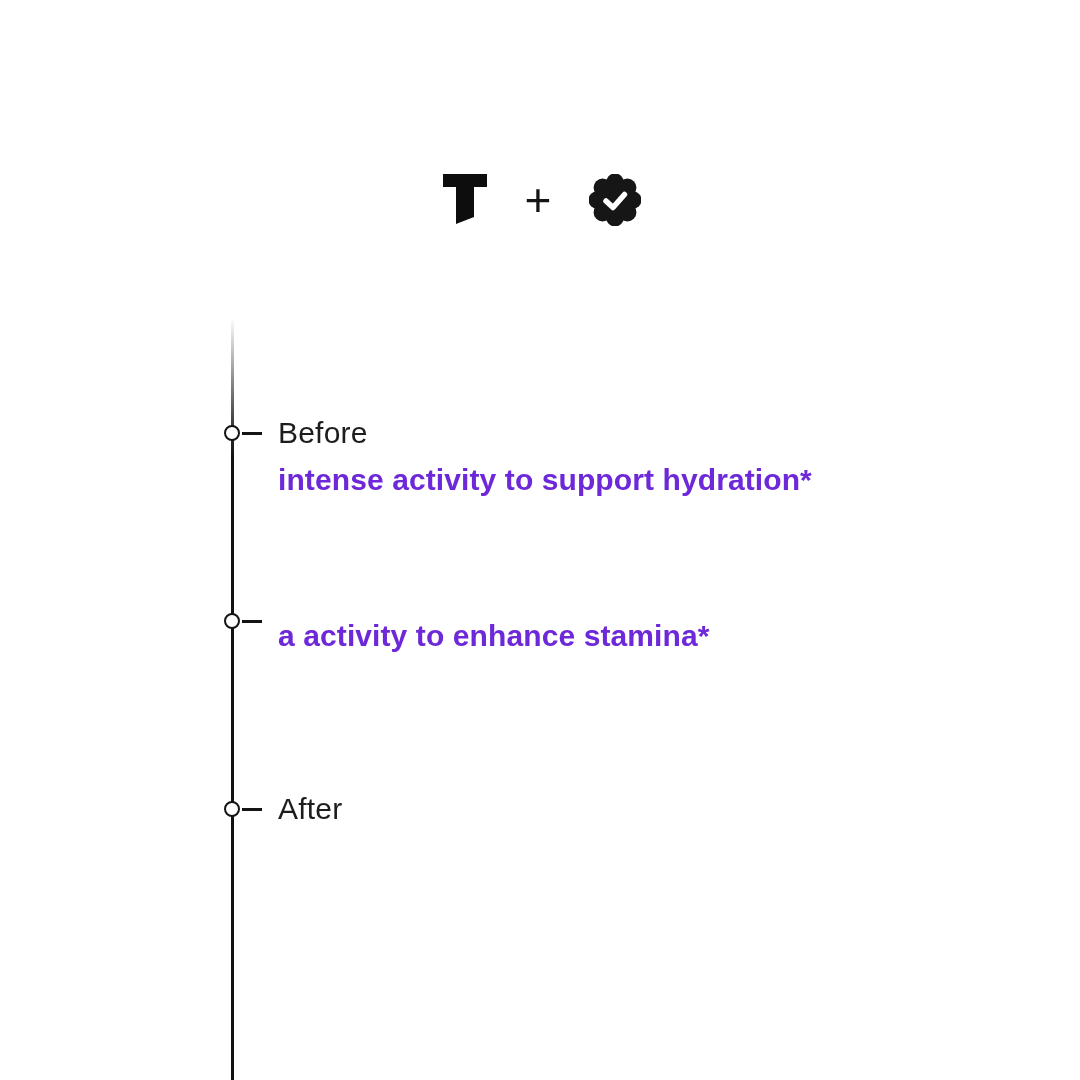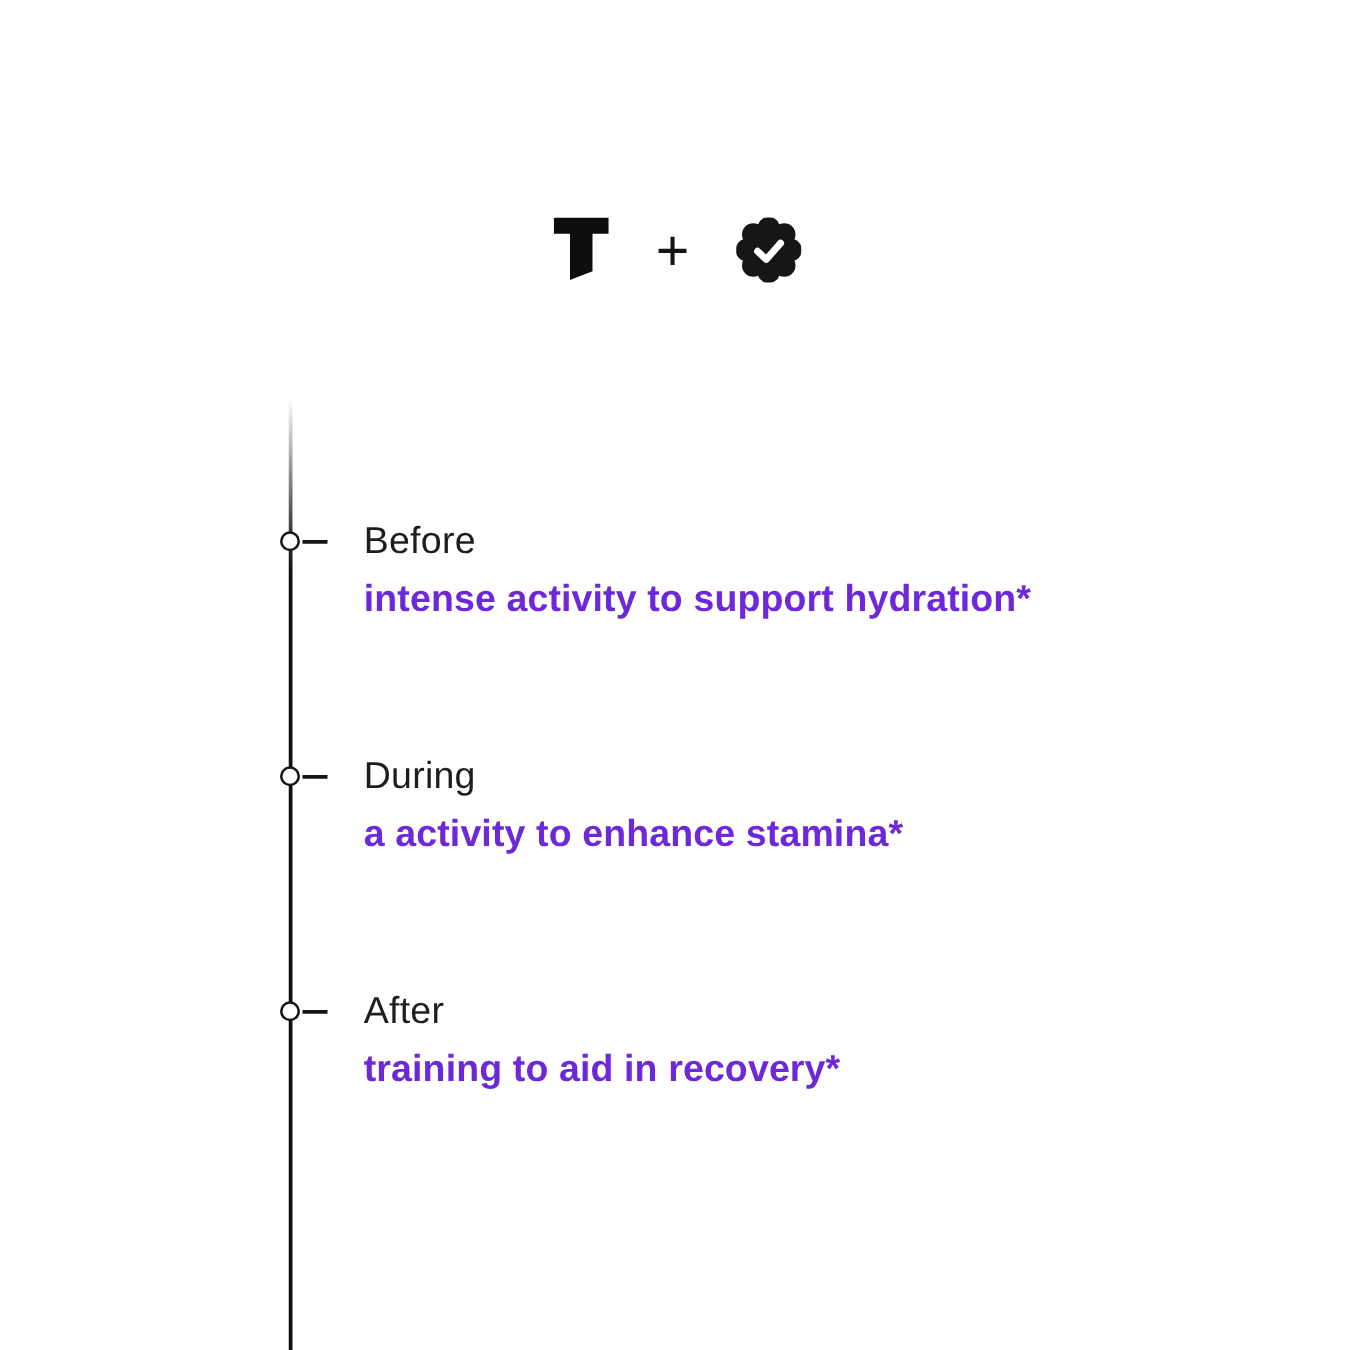--- a/index.html
+++ b/index.html
@@ -69,21 +69,21 @@
   .node-tick {
     position: absolute;
     left: 242px;
     top: -1px;
     width: 20px;
     height: 2.5px;
     background: #141414;
   }
   .item-text {
     position: absolute;
-    left: 291px;
+    left: 278px;
     top: -16px;
     white-space: nowrap;
   }
   .item-label {
     font-size: 30px;
     font-weight: 400;
     line-height: 32px;
     letter-spacing: 0.2px;
     color: #1d1d1d;
   }
@@ -130,27 +130,25 @@
     <div class="item-text">
       <div class="item-label">Before</div>
       <div class="item-desc">intense activity to support hydration*</div>
     </div>
   </div>
 
   <div class="timeline-item" style="top:621px">
     <div class="node-circle"></div>
     <div class="node-tick"></div>
     <div class="item-text">
-      <div class="item-label">During</div>
       <div class="item-desc">a activity to enhance stamina*</div>
     </div>
   </div>
 
   <div class="timeline-item" style="top:809px">
     <div class="node-circle"></div>
     <div class="node-tick"></div>
     <div class="item-text">
       <div class="item-label">After</div>
-      <div class="item-desc">training to aid in recovery*</div>
     </div>
   </div>
 
 </div>
 
 </body></html>

